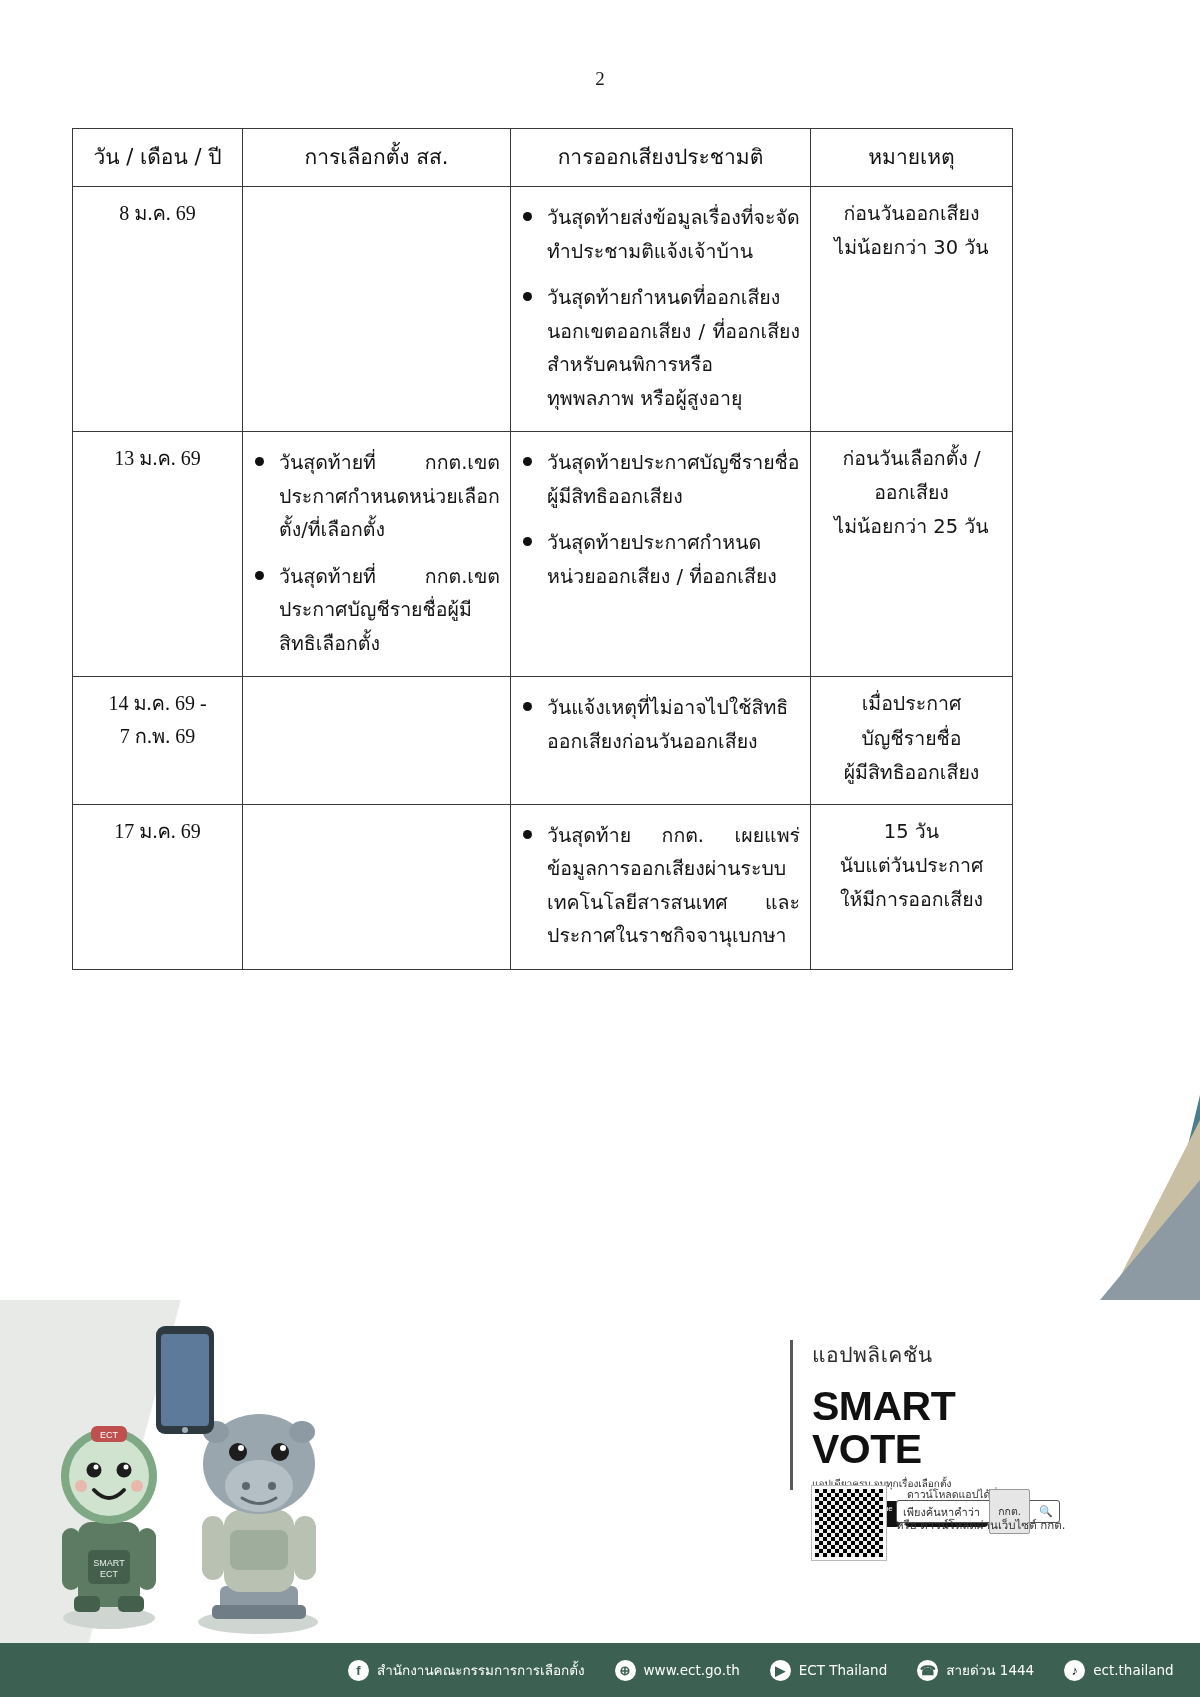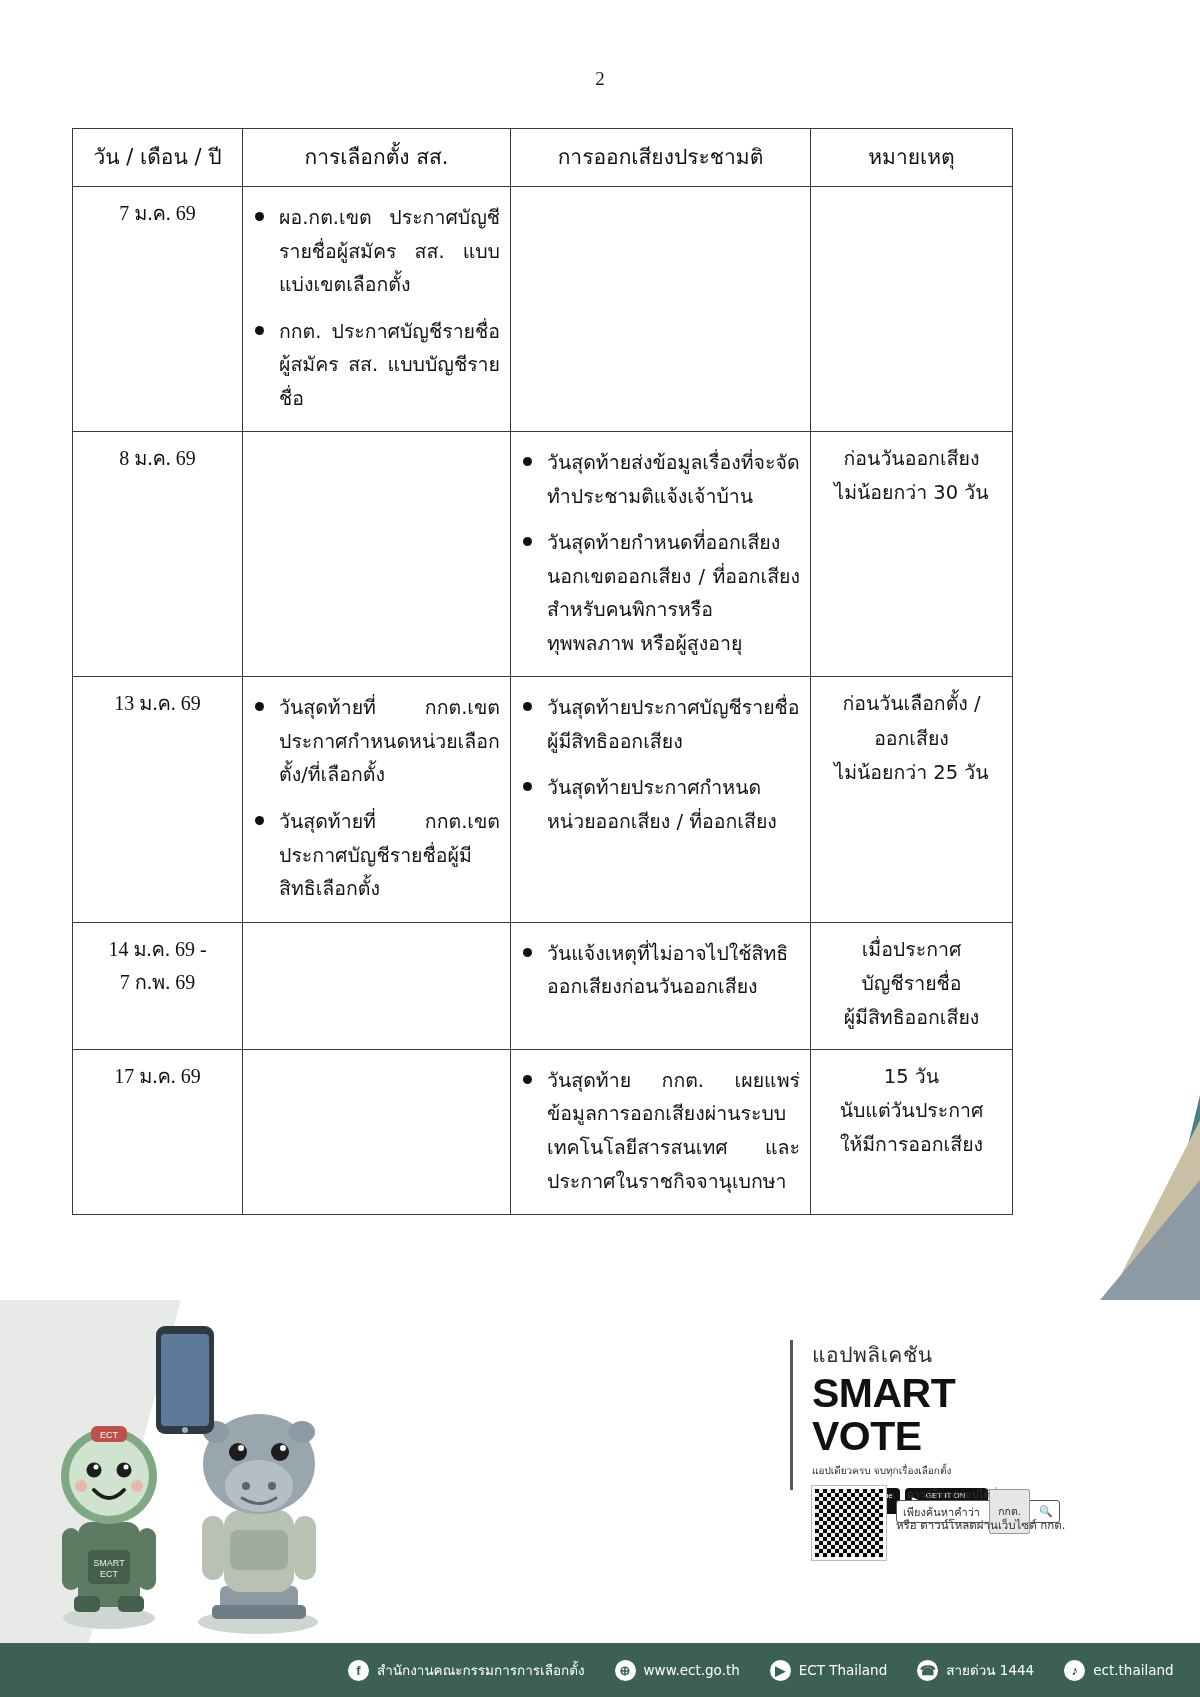--- a/index.html
+++ b/index.html
@@ -141,21 +141,21 @@
 
   .vdivider {
     position: absolute; left: 790px; top: 40px;
     width: 3px; height: 150px; background: #5a5a5a;
   }
 
   .smartvote { position: absolute; left: 812px; top: 38px; width: 250px; }
   .sv-top { font-size: 21px; color: #2b2b2b; letter-spacing: 0.5px; }
   .sv-title {
     font-size: 41px; font-weight: bold; color: #111;
-    letter-spacing: -0.5px; line-height: 1.05; margin-top: 1px;
+    letter-spacing: -0.5px; line-height: 1.05; margin-top: 14px;
     font-family: "Liberation Sans", sans-serif;
   }
   .sv-sub { font-size: 10px; color: #2b2b2b; margin-top: 5px; }
 
   .store-row { display: flex; gap: 5px; margin-top: 10px; }
   .store-badge {
     background: #111; color: #fff; border-radius: 4px;
     padding: 3px 7px; font-size: 8px; line-height: 1.15;
     display: flex; align-items: center; gap: 4px;
     font-family: "Liberation Sans", sans-serif;
@@ -235,33 +235,20 @@
         </colgroup>
       <thead>
         <tr>
           <th>วัน / เดือน / ปี</th>
           <th>การเลือกตั้ง สส.</th>
           <th>การออกเสียงประชามติ</th>
           <th>หมายเหตุ</th>
         </tr>
       </thead>
       <tbody id="cal-body">
-          <tr>
-            <td class="date-cell">
-              <span class="dline">7 ม.ค. 69</span>
-            </td>
-            <td>
-              <ul class="bullets">
-                <li>ผอ.กต.เขต ประกาศบัญชีรายชื่อผู้สมัคร สส. แบบแบ่งเขตเลือกตั้ง</li>
-                <li>กกต. ประกาศบัญชีรายชื่อผู้สมัคร สส. แบบบัญชีรายชื่อ</li>
-              </ul>
-            </td>
-            <td class="empty-cell"></td>
-            <td class="note-cell"></td>
-          </tr>
           <tr>
             <td class="date-cell">
               <span class="dline">8 ม.ค. 69</span>
             </td>
             <td class="empty-cell"></td>
             <td>
               <ul class="bullets">
                 <li>วันสุดท้ายส่งข้อมูลเรื่องที่จะจัดทำประชามติแจ้งเจ้าบ้าน</li>
                 <li>วันสุดท้ายกำหนดที่ออกเสียงนอกเขตออกเสียง / ที่ออกเสียงสำหรับคนพิการหรือทุพพลภาพ หรือผู้สูงอายุ</li>
               </ul>

